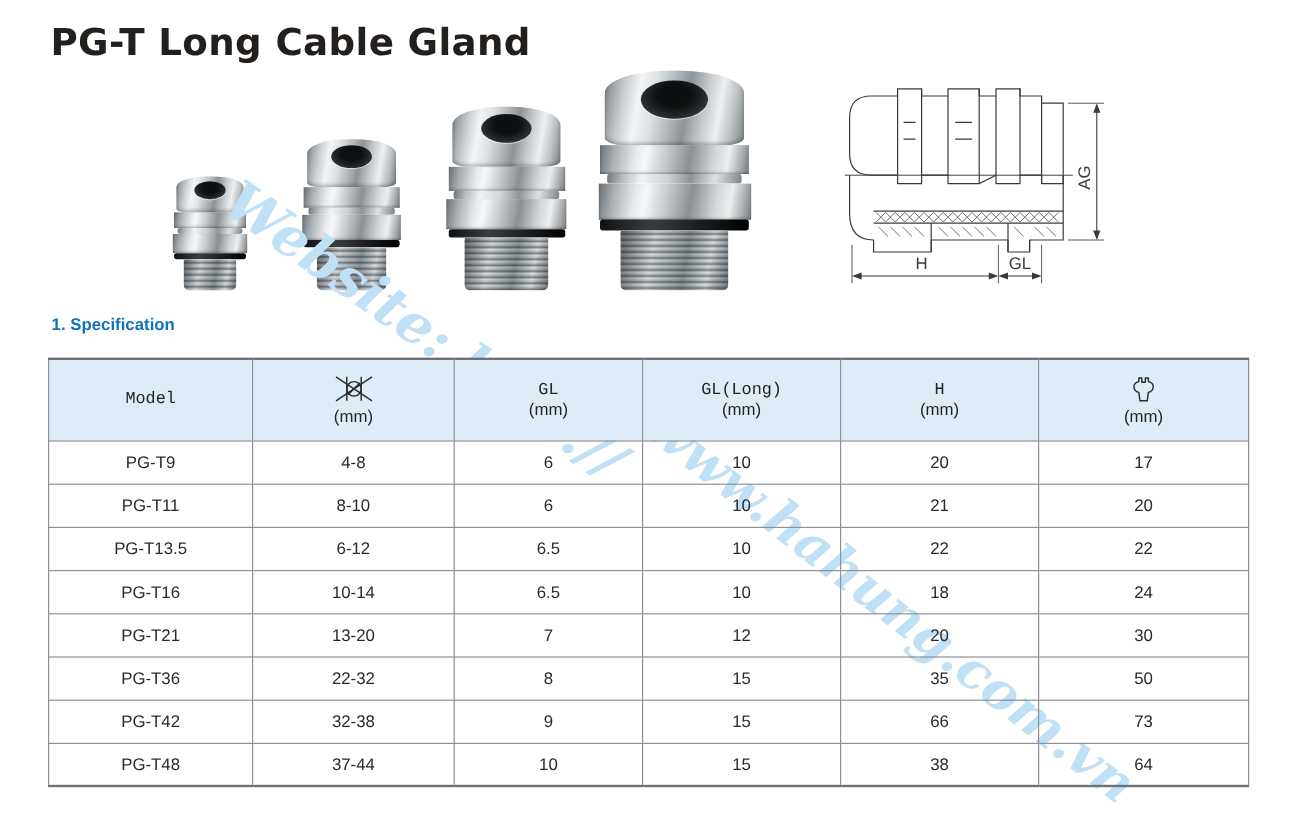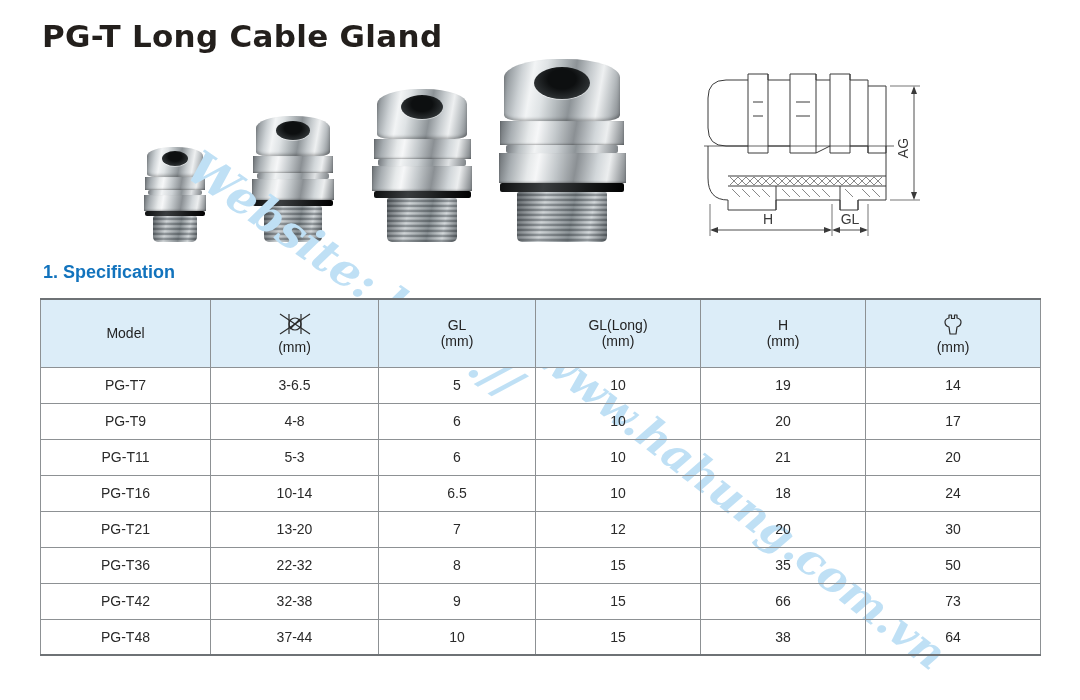--- a/index.html
+++ b/index.html
@@ -23,21 +23,21 @@
     color: #231f1c;
     letter-spacing: 0.3px;
     font-family: "DejaVu Sans", sans-serif;
   }
 
   
   #section-heading {
     position: absolute;
     left: 43px;
     top: 262px;
-    font-size: 18px;
+    font-size: 14px;
     font-weight: bold;
     color: #1273bd;
     font-family: "Liberation Sans", sans-serif;
   }
 
   
   .photo-strip {
     position: absolute;
     left: 120px;
     top: 62px;
@@ -163,21 +163,21 @@
     border: 1px solid #8d9194;
     height: 36px;
     text-align: center;
     vertical-align: middle;
     font-size: 14px;
     color: #2a2a2a;
     background: transparent;
   }
   #spec-table tbody tr:last-child td { border-bottom: 2px solid #6e7275; }
 
-  .hdr-label { display: block; line-height: 1.15; }
+  .hdr-label { display: block; line-height: 1.15; font-family: Liberation Mono, monospace; }
   .hdr-unit  { display: block; line-height: 1.15; }
   .hdr-icon  { display: block; height: 26px; margin-bottom: 1px; }
   .hdr-icon svg { display: block; margin: 0 auto; }
 </style>
 </head>
 <body>
 
 <div id="page-title">PG-T Long Cable Gland</div>
 
 <div class="photo-strip">
@@ -343,42 +343,42 @@
                      Q23,14 23,10 Q23,7 19,6 L19,3 L16.5,3 L16.5,6.5
                      L13.5,6.5 L13.5,3 Z" fill="none" stroke="#2b2b2b" stroke-width="1.2" stroke-linejoin="round"></path>
           </svg>
         </span>
         <span class="hdr-unit">(mm)</span>
       </th>
     </tr>
   </thead>
   <tbody id="spec-table-body">
       <tr>
-        <td>PG-T7</td>
-        <td>3-6.5</td>
-        <td>5</td>
-        <td>10</td>
-        <td>19</td>
-        <td>14</td>
-      </tr>
-      <tr>
         <td>PG-T9</td>
         <td>4-8</td>
         <td>6</td>
         <td>10</td>
         <td>20</td>
         <td>17</td>
       </tr>
       <tr>
         <td>PG-T11</td>
-        <td>5-3</td>
+        <td>8-10</td>
         <td>6</td>
         <td>10</td>
         <td>21</td>
         <td>20</td>
+      </tr>
+      <tr>
+        <td>PG-T13.5</td>
+        <td>6-12</td>
+        <td>6.5</td>
+        <td>10</td>
+        <td>22</td>
+        <td>22</td>
       </tr>
       <tr>
         <td>PG-T16</td>
         <td>10-14</td>
         <td>6.5</td>
         <td>10</td>
         <td>18</td>
         <td>24</td>
       </tr>
       <tr>

